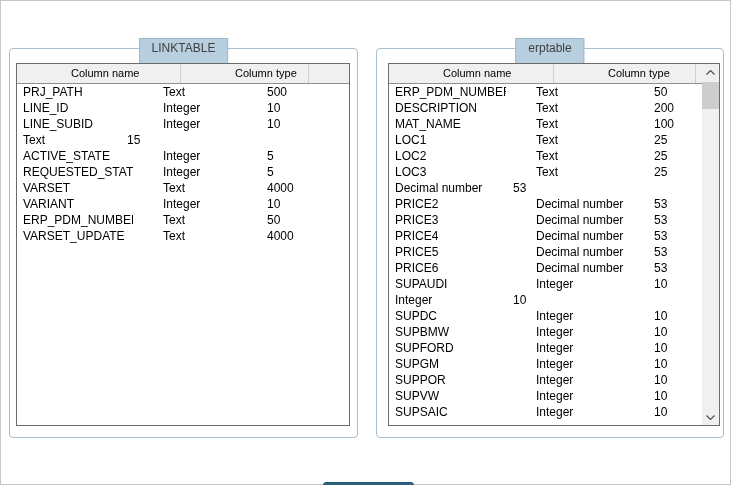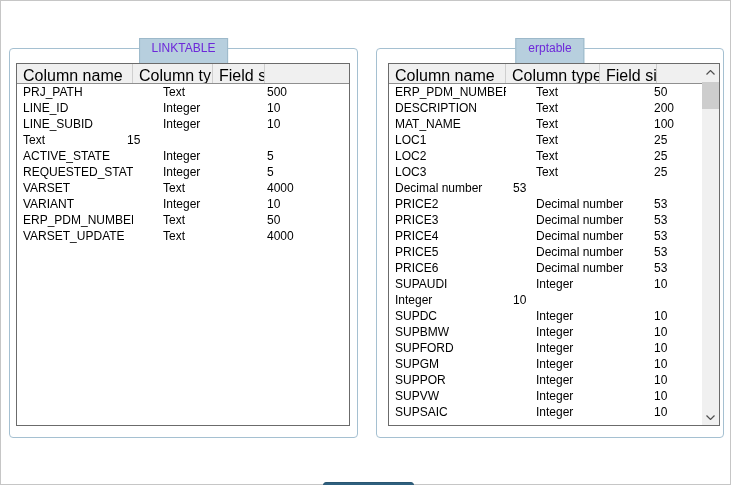--- a/index.html
+++ b/index.html
@@ -48,21 +48,21 @@
   .groupbox {
     position: absolute; top: 47px; height: 390px;
     border: 1px solid #a5c0d1; border-radius: 4px;
     background: #ffffff; box-sizing: border-box;
   }
   #left-box  { left: 8px;   width: 349px; }
   #right-box { left: 375px; width: 348px; }
   .groupbox-label {
     position: absolute; top: -11px; left: 50%; transform: translateX(-50%);
     background: #b7cfde; border: 1px solid #9db9ca;
-    color: #6d28d9; font-size: 12px;
+    color: #404040; font-size: 12px;
     padding: 2px 12px 11px; white-space: nowrap;
   }
 
   
   .table-wrap {
     position: absolute; top: 14px;
     border: 1px solid #6b6b6b;
     background: #ffffff; box-sizing: border-box;
     display: flex; align-items: stretch; overflow: hidden;
   }
@@ -71,21 +71,21 @@
   .table-main { flex: 1 1 auto; display: flex; flex-direction: column; min-width: 0; }
   .thead {
     display: flex; height: 20px; flex: 0 0 20px;
     background: #f0f0f0;
     border-bottom: 1px solid #8f8f8f;
     box-sizing: border-box;
   }
   .hcell {
     box-sizing: border-box; padding: 3px 0 0 6px;
     border-right: 1px solid #cfcfcf;
-    font-size: 16px; color: #000; white-space: nowrap; overflow: hidden;
+    font-size: 11px; color: #000; white-space: nowrap; overflow: hidden; margin-left: 48px;
   }
   .hfiller { flex: 1 1 auto; border-right: none; }
   .tbody { flex: 1 1 auto; overflow: hidden; }
   .row { display: flex; height: 16px; line-height: 16px; gap: 24px; }
   .row div {
     box-sizing: border-box; padding-left: 6px;
     font-size: 12px; color: #000; white-space: nowrap; overflow: hidden;
   }
   
   #left-box  .col-1 { width: 116px; flex: 0 0 116px; }

